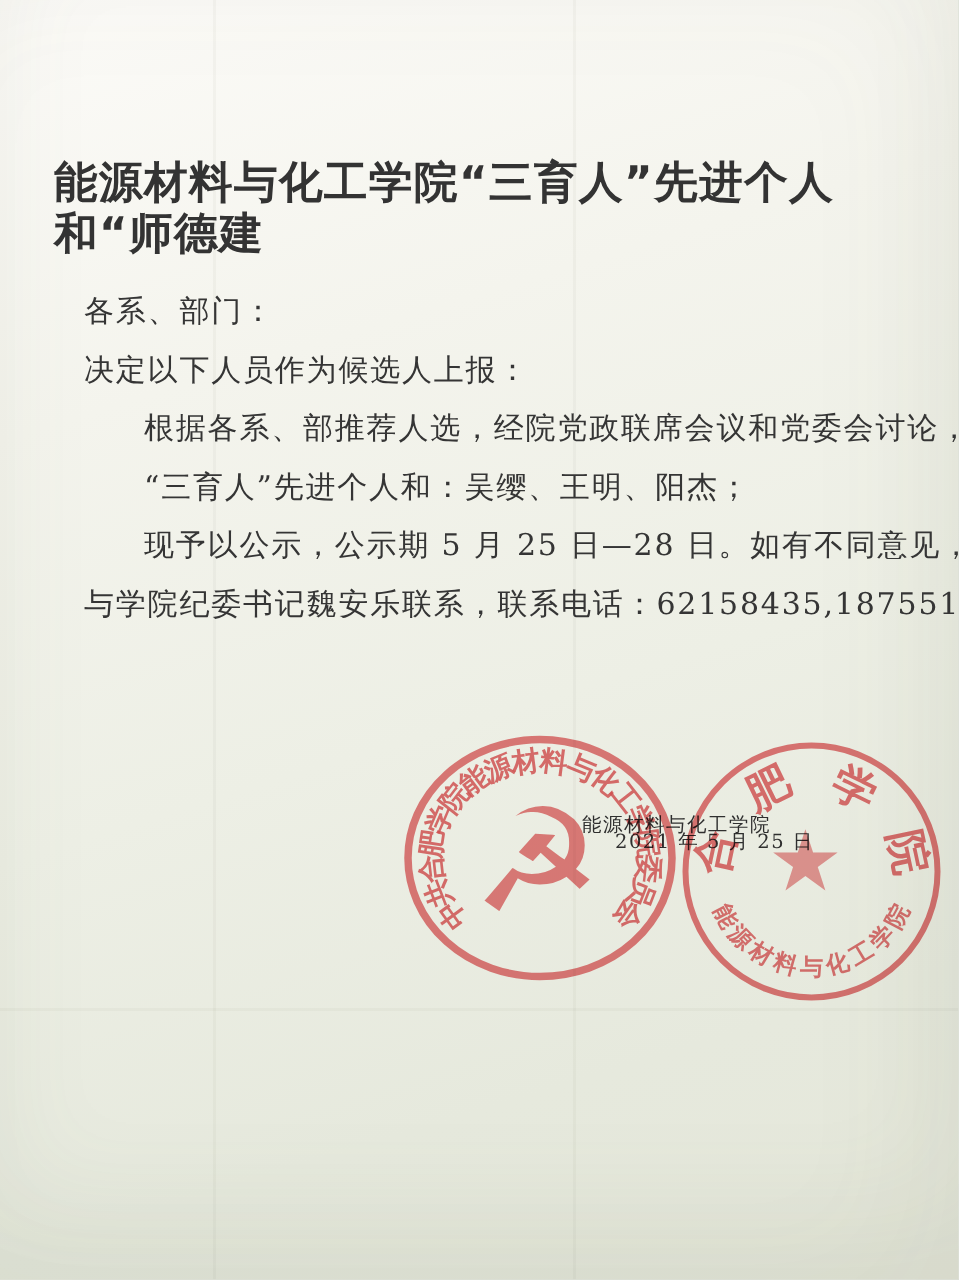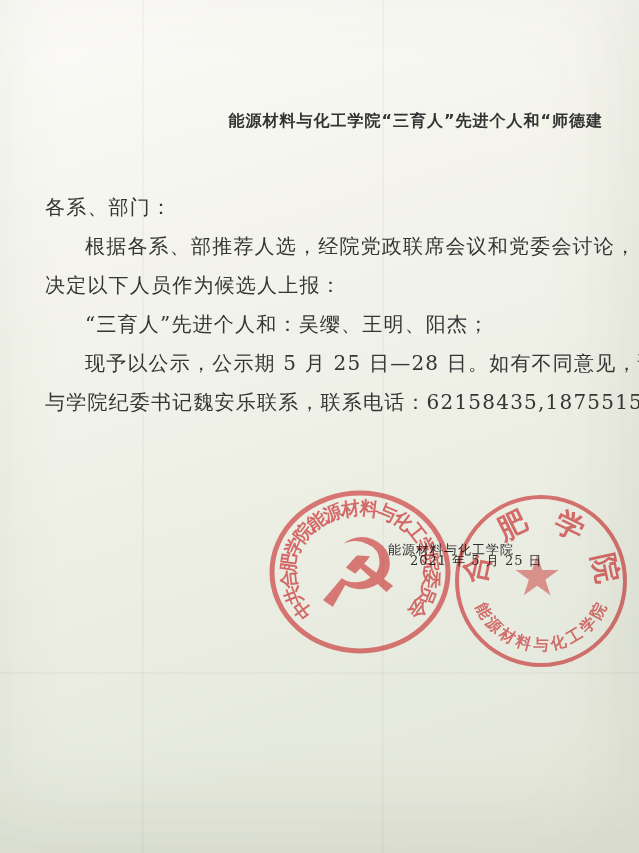--- a/index.html
+++ b/index.html
@@ -23,37 +23,38 @@
   }
   .crease.c1{left:142px;}
   .crease.c2{left:382px;}
   .fold{
     position:absolute;left:0;right:0;height:2px;top:672px;
     background:rgba(110,120,100,0.05);
   }
   .title{
     position:absolute;top:104px;left:0;right:0;
     padding:0 36px;
-    text-align:right;
+    text-align:left;
     font-family:"DejaVu Sans","Liberation Sans",sans-serif;
     font-weight:bold;
-    font-size:16px;
+    font-size:29px;
     line-height:34px;
     letter-spacing:1px;
     color:#333;
   }
   .body-text{
     position:absolute;top:188px;left:45px;right:36px;
   }
   .body-line{
     font-size:20px;
     line-height:39px;
     letter-spacing:1.2px;
     white-space:nowrap;
     color:#353535;
+    margin-left:11px;
   }
   .body-line.indent{ text-indent:40px; }
   .signature{
     position:absolute;
     font-size:13px;
     letter-spacing:1px;
     color:#2f2f2f;
     white-space:nowrap;
   }
   .sig-org{ left:388px; top:541px; }
@@ -76,22 +77,22 @@
   <div class="crease c1"></div>
   <div class="crease c2"></div>
   <div class="fold"></div>
 
   <div class="title">
     <div>能源材料与化工学院“三育人”先进个人和“师德建</div>
   </div>
 
   <div class="body-text" id="body-lines">
       <div class="body-line">各系、部门：</div>
+      <div class="body-line">决定以下人员作为候选人上报：</div>
       <div class="body-line indent">根据各系、部推荐人选，经院党政联席会议和党委会讨论，</div>
-      <div class="body-line">决定以下人员作为候选人上报：</div>
       <div class="body-line indent">“三育人”先进个人和：吴缨、王明、阳杰；</div>
       <div class="body-line indent">现予以公示，公示期 5 月 25 日—28 日。如有不同意见，请</div>
       <div class="body-line">与学院纪委书记魏安乐联系，联系电话：62158435,18755152330。</div>
     </div>
 
   <div class="signature sig-org">能源材料与化工学院</div>
   <div class="signature sig-date">2021 年 5 月 25 日</div>
 
   <svg class="seals" width="639" height="853" viewBox="0 0 639 853">
 

